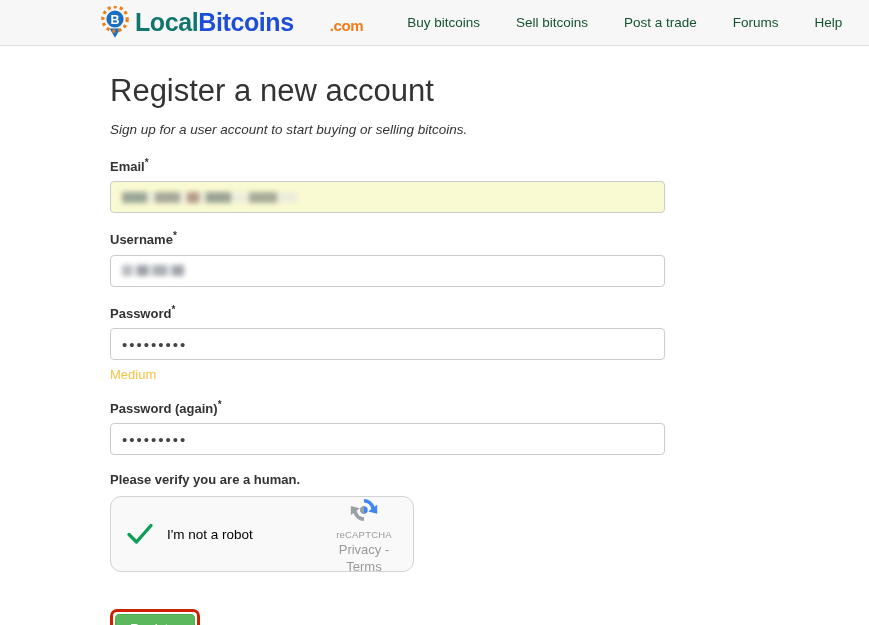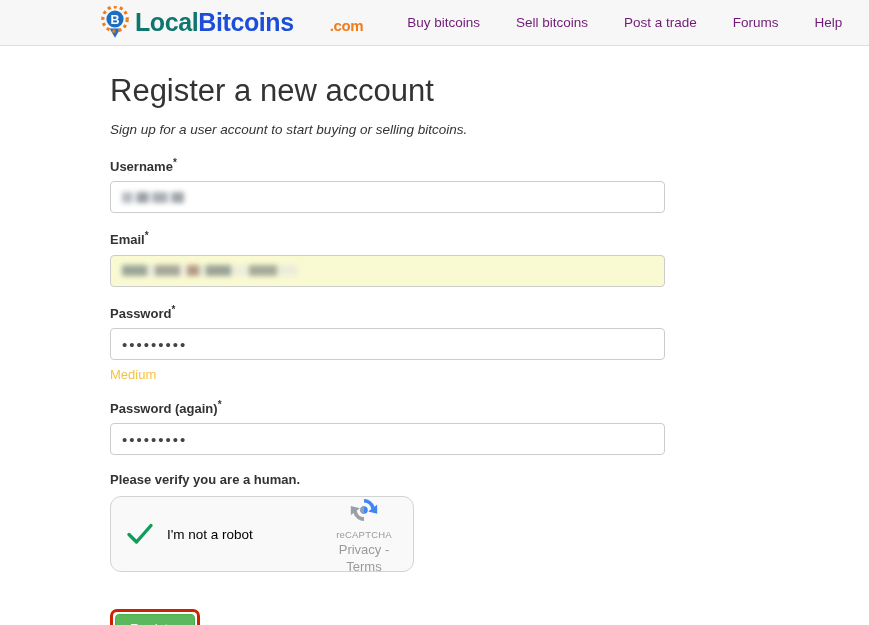--- a/index.html
+++ b/index.html
@@ -52,21 +52,21 @@
     color: #f07d1a;
     font-size: 15px;
     font-weight: bold;
     margin-left: 36px;
   }
   .nav {
     display: flex;
     align-items: center;
   }
   .nav-link {
-    color: #701a75;
+    color: #14532d;
     font-size: 13.5px;
     text-decoration: none;
     padding: 0 18px;
     white-space: nowrap;
   }
 
   
   .content {
     padding: 28px 0 0 110px;
   }
@@ -247,34 +247,34 @@
   </nav>
 </div>
 
 <div class="content">
 
   <h1 class="page-title">Register a new account</h1>
   <p class="page-sub">Sign up for a user account to start buying or selling bitcoins.</p>
 
   
   <div class="form-group">
+    <label class="field-label"><span>Email</span><span class="req-star">*</span></label>
+    <div class="text-input autofill" style="background: rgb(250, 250, 210);">
+      <span class="input-inner">
+        <span class="redacted" id="redact-email" style="width:176px;background:linear-gradient(90deg,#9ba598 0 14%,#e8ecd8 14% 19%,#a7a79a 19% 33%,#efeedd 33% 37%,#b49a86 37% 44%,#e6e7d2 44% 48%,#9aa396 48% 62%,#edeeda 62% 72%,#a6ab99 72% 88%,#ecedd9 88% 100%);"></span>
+      </span>
+    </div>
+  </div>
+
+  
+  <div class="form-group">
     <label class="field-label"><span>Username</span><span class="req-star">*</span></label>
     <div class="text-input">
       <span class="input-inner">
         <span class="redacted" id="redact-username" style="width:62px;background:linear-gradient(90deg,#b9bcc0 0 16%,#e9eaec 16% 24%,#9aa0a6 24% 42%,#dfe1e3 42% 50%,#aab0b5 50% 72%,#e4e6e8 72% 80%,#9fa5aa 80% 100%);"></span>
-      </span>
-    </div>
-  </div>
-
-  
-  <div class="form-group">
-    <label class="field-label"><span>Email</span><span class="req-star">*</span></label>
-    <div class="text-input autofill" style="background: rgb(250, 250, 210);">
-      <span class="input-inner">
-        <span class="redacted" id="redact-email" style="width:176px;background:linear-gradient(90deg,#9ba598 0 14%,#e8ecd8 14% 19%,#a7a79a 19% 33%,#efeedd 33% 37%,#b49a86 37% 44%,#e6e7d2 44% 48%,#9aa396 48% 62%,#edeeda 62% 72%,#a6ab99 72% 88%,#ecedd9 88% 100%);"></span>
       </span>
     </div>
   </div>
 
   
   <div class="form-group">
     <label class="field-label"><span>Password</span><span class="req-star">*</span></label>
     <div class="text-input">
       <span class="input-inner">
         <span class="pw-dots">•••••••••</span>

